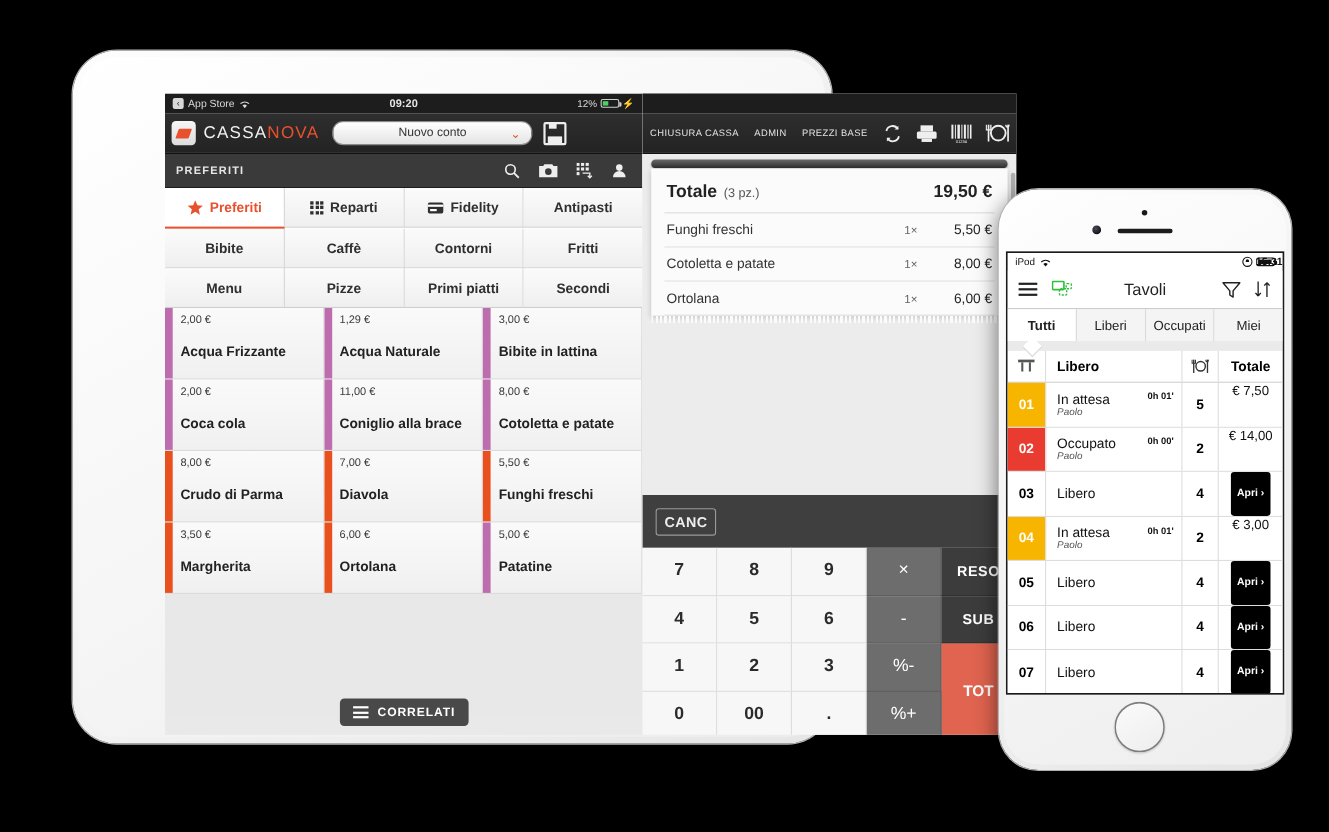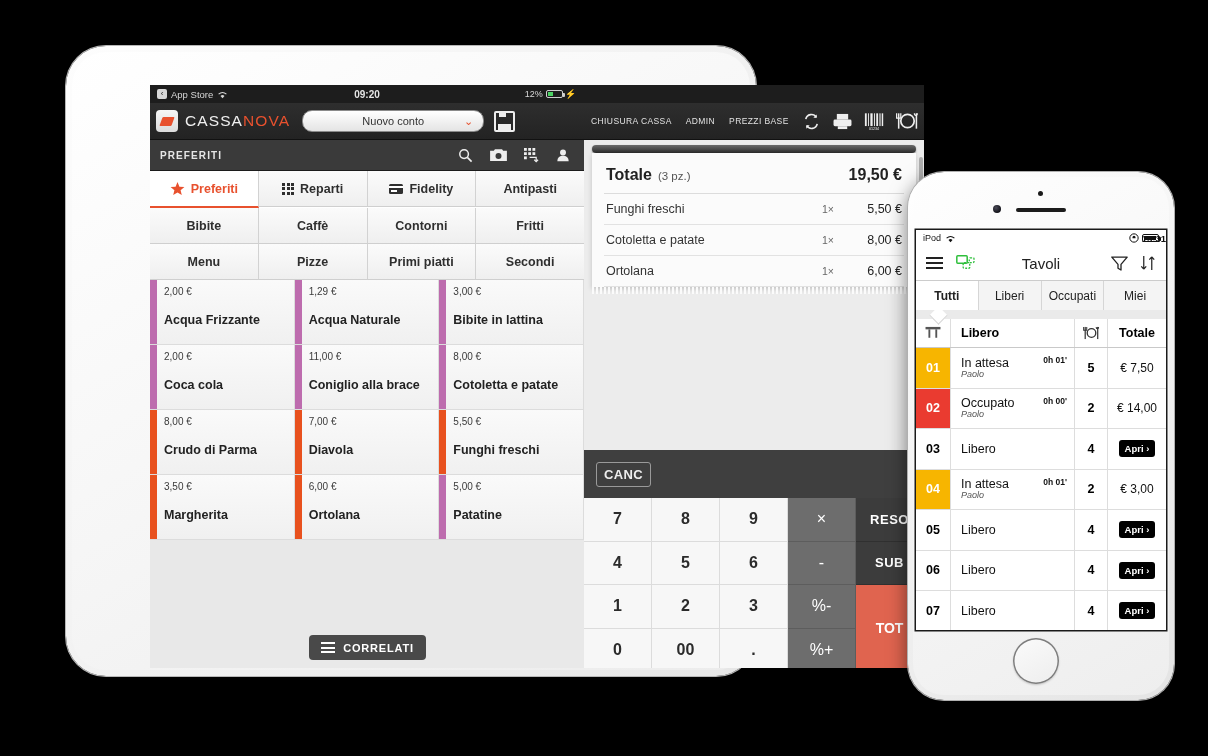--- a/index.html
+++ b/index.html
@@ -157,21 +157,21 @@
 
   .ip-row{display:flex;height:39.5px;align-items:stretch;border-bottom:1px solid #ddd;background:#fff;}
   .ip-row .num{width:34px;display:flex;align-items:center;justify-content:center;font-size:12.5px;font-weight:bold;border-right:1px solid #ddd;}
   .ip-row .num.amber{background:#f7b500;color:#fff;}
   .ip-row .num.red{background:#ea3b30;color:#fff;}
   .ip-row .st{flex:1;padding-left:10px;border-right:1px solid #ddd;display:flex;flex-direction:column;justify-content:center;position:relative;}
   .ip-row .st .s1{font-size:12.5px;color:#111;}
   .ip-row .st .s2{font-size:9px;color:#555;font-style:italic;line-height:1.1;}
   .ip-row .st .tm{position:absolute;right:7px;top:7px;font-size:8.5px;font-weight:bold;color:#111;}
   .ip-row .cv{width:32px;display:flex;align-items:center;justify-content:center;font-size:12.5px;font-weight:bold;border-right:1px solid #ddd;}
-  .ip-row .tv{width:58px;display:flex;align-items:center;justify-content:center;font-size:12px;color:#111;}
+  .ip-row .tv{width:58px;display:flex;justify-content:center;font-size:12px;color:#111;}
   .apri{background:#000000;color:#fff;font-size:9.5px;font-weight:bold;padding:3px 6px;border-radius:3px;
         display:inline-flex;align-items:center;gap:3px;}
 </style>
 </head>
 <body>
 
 <div class="stage">
 
   <div class="ipad">
     <div class="ipad-inner"></div>

